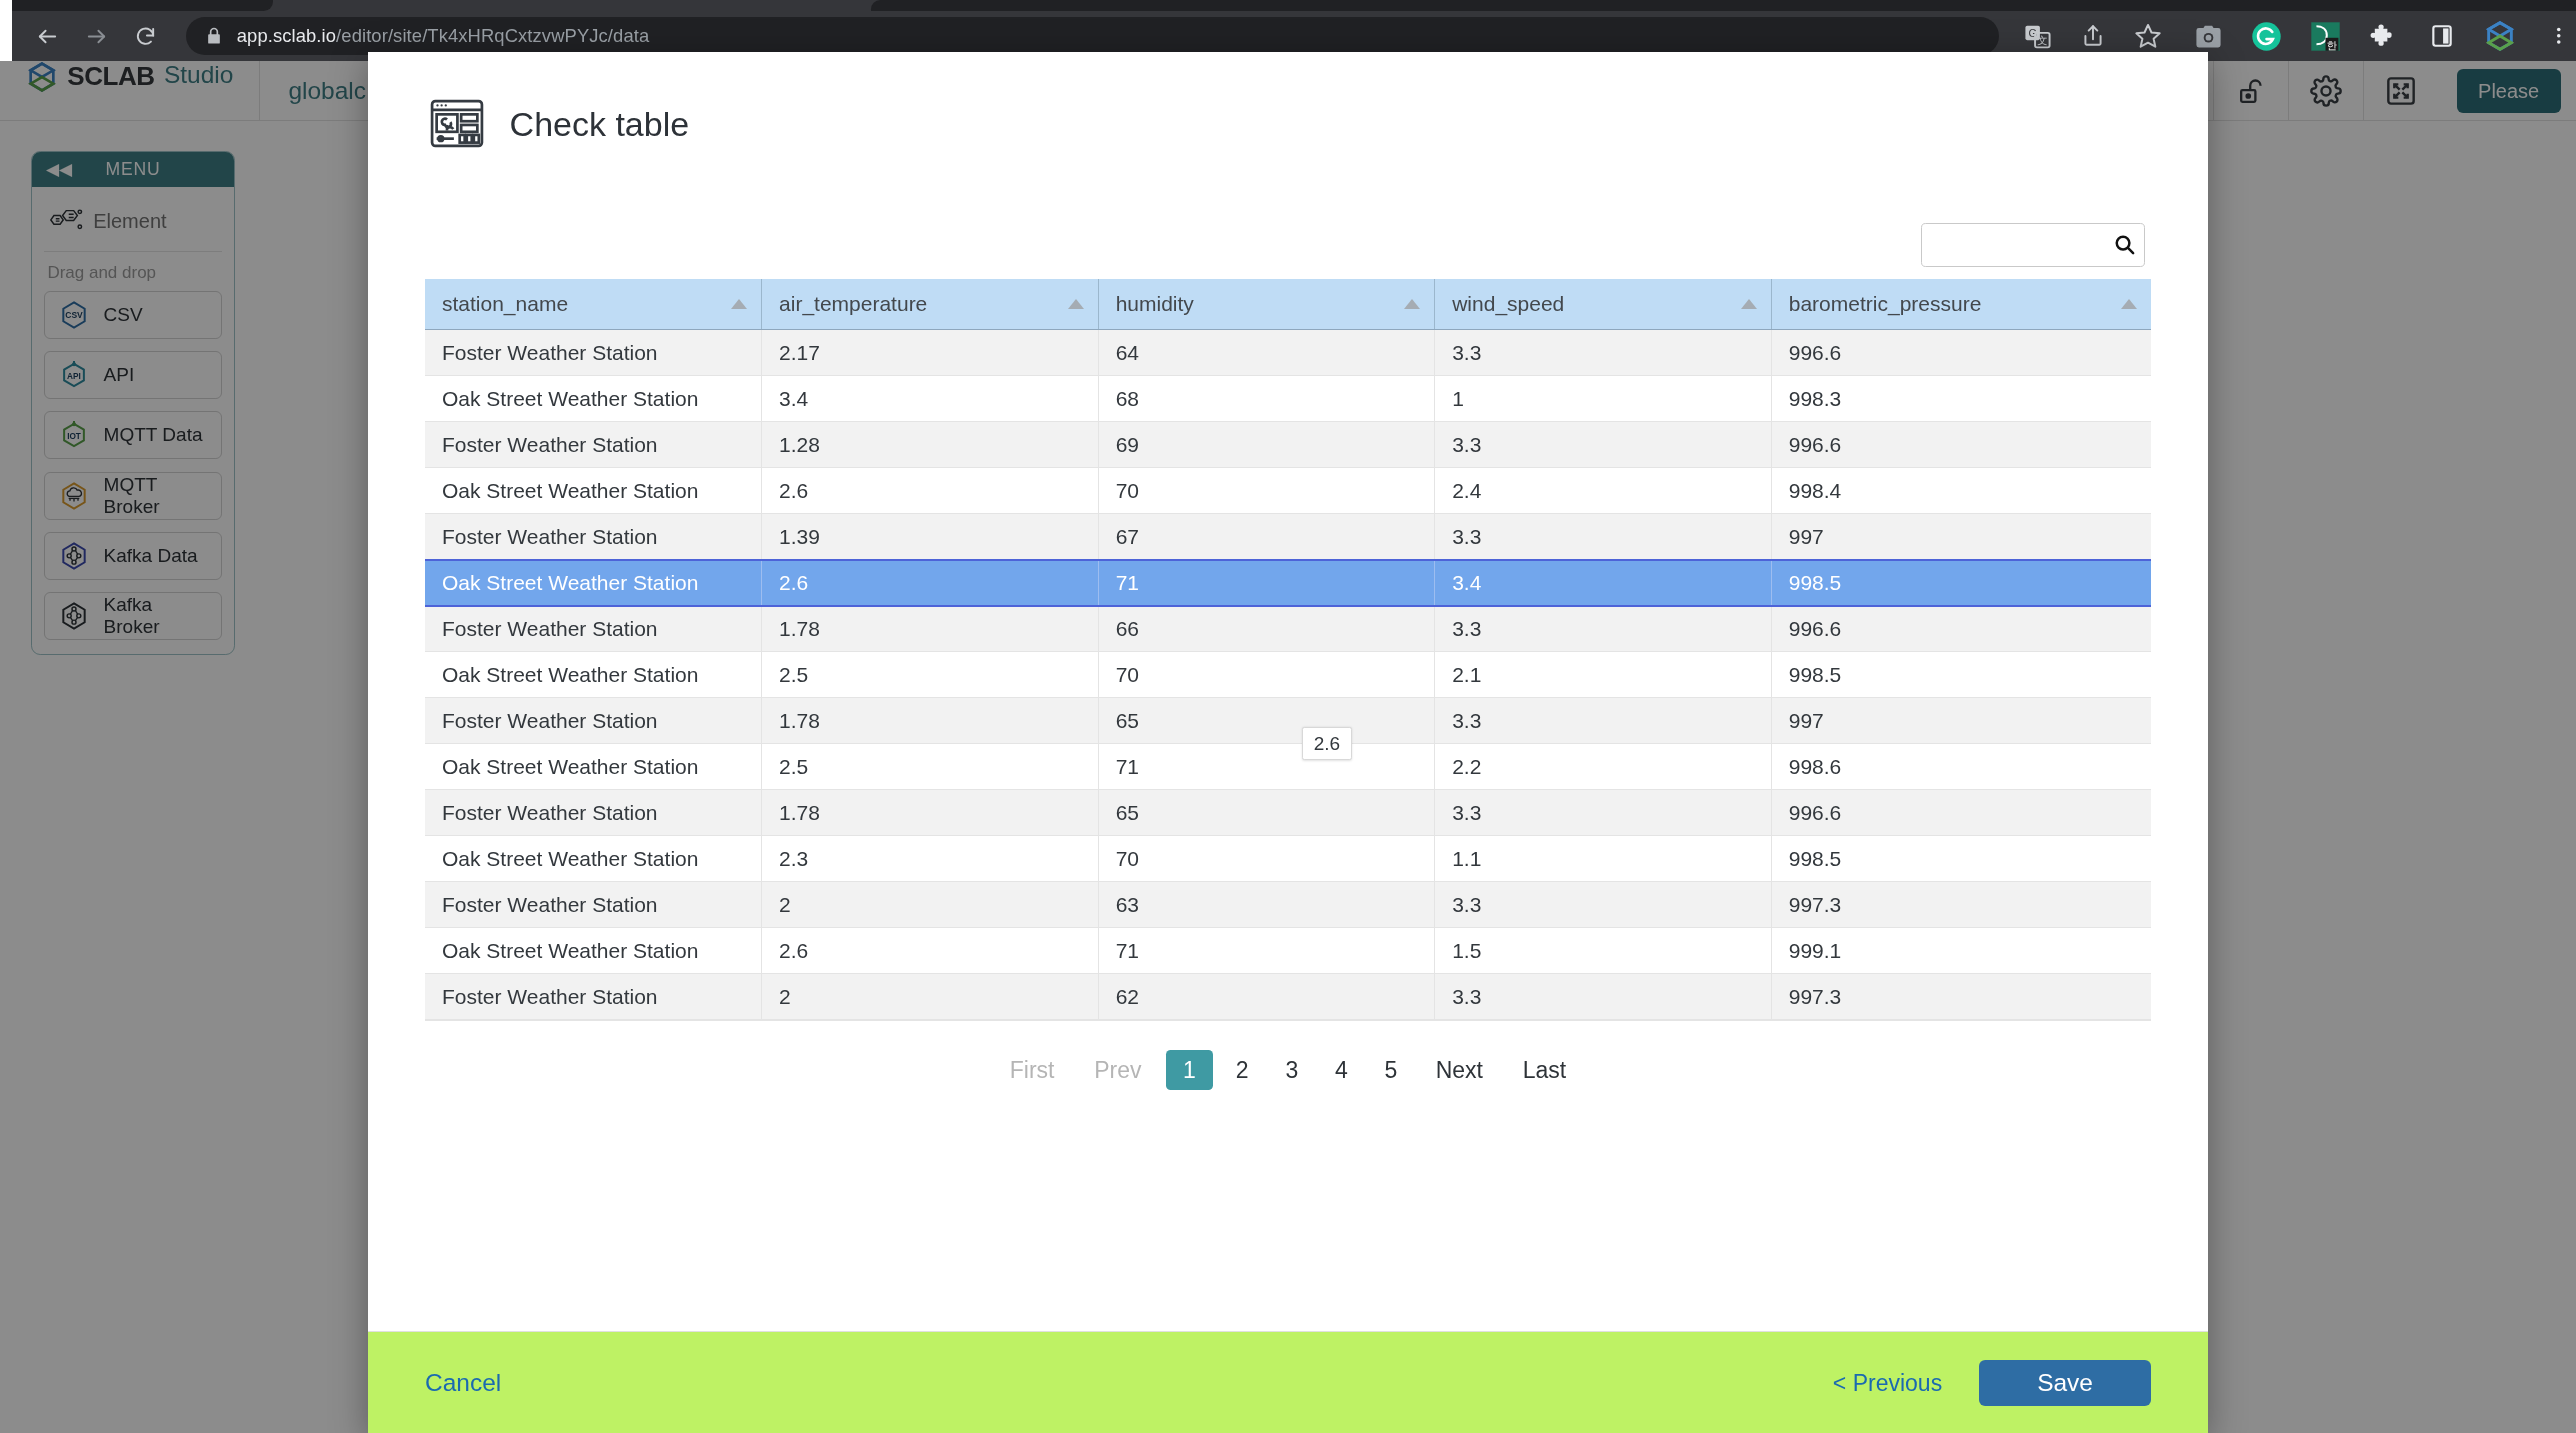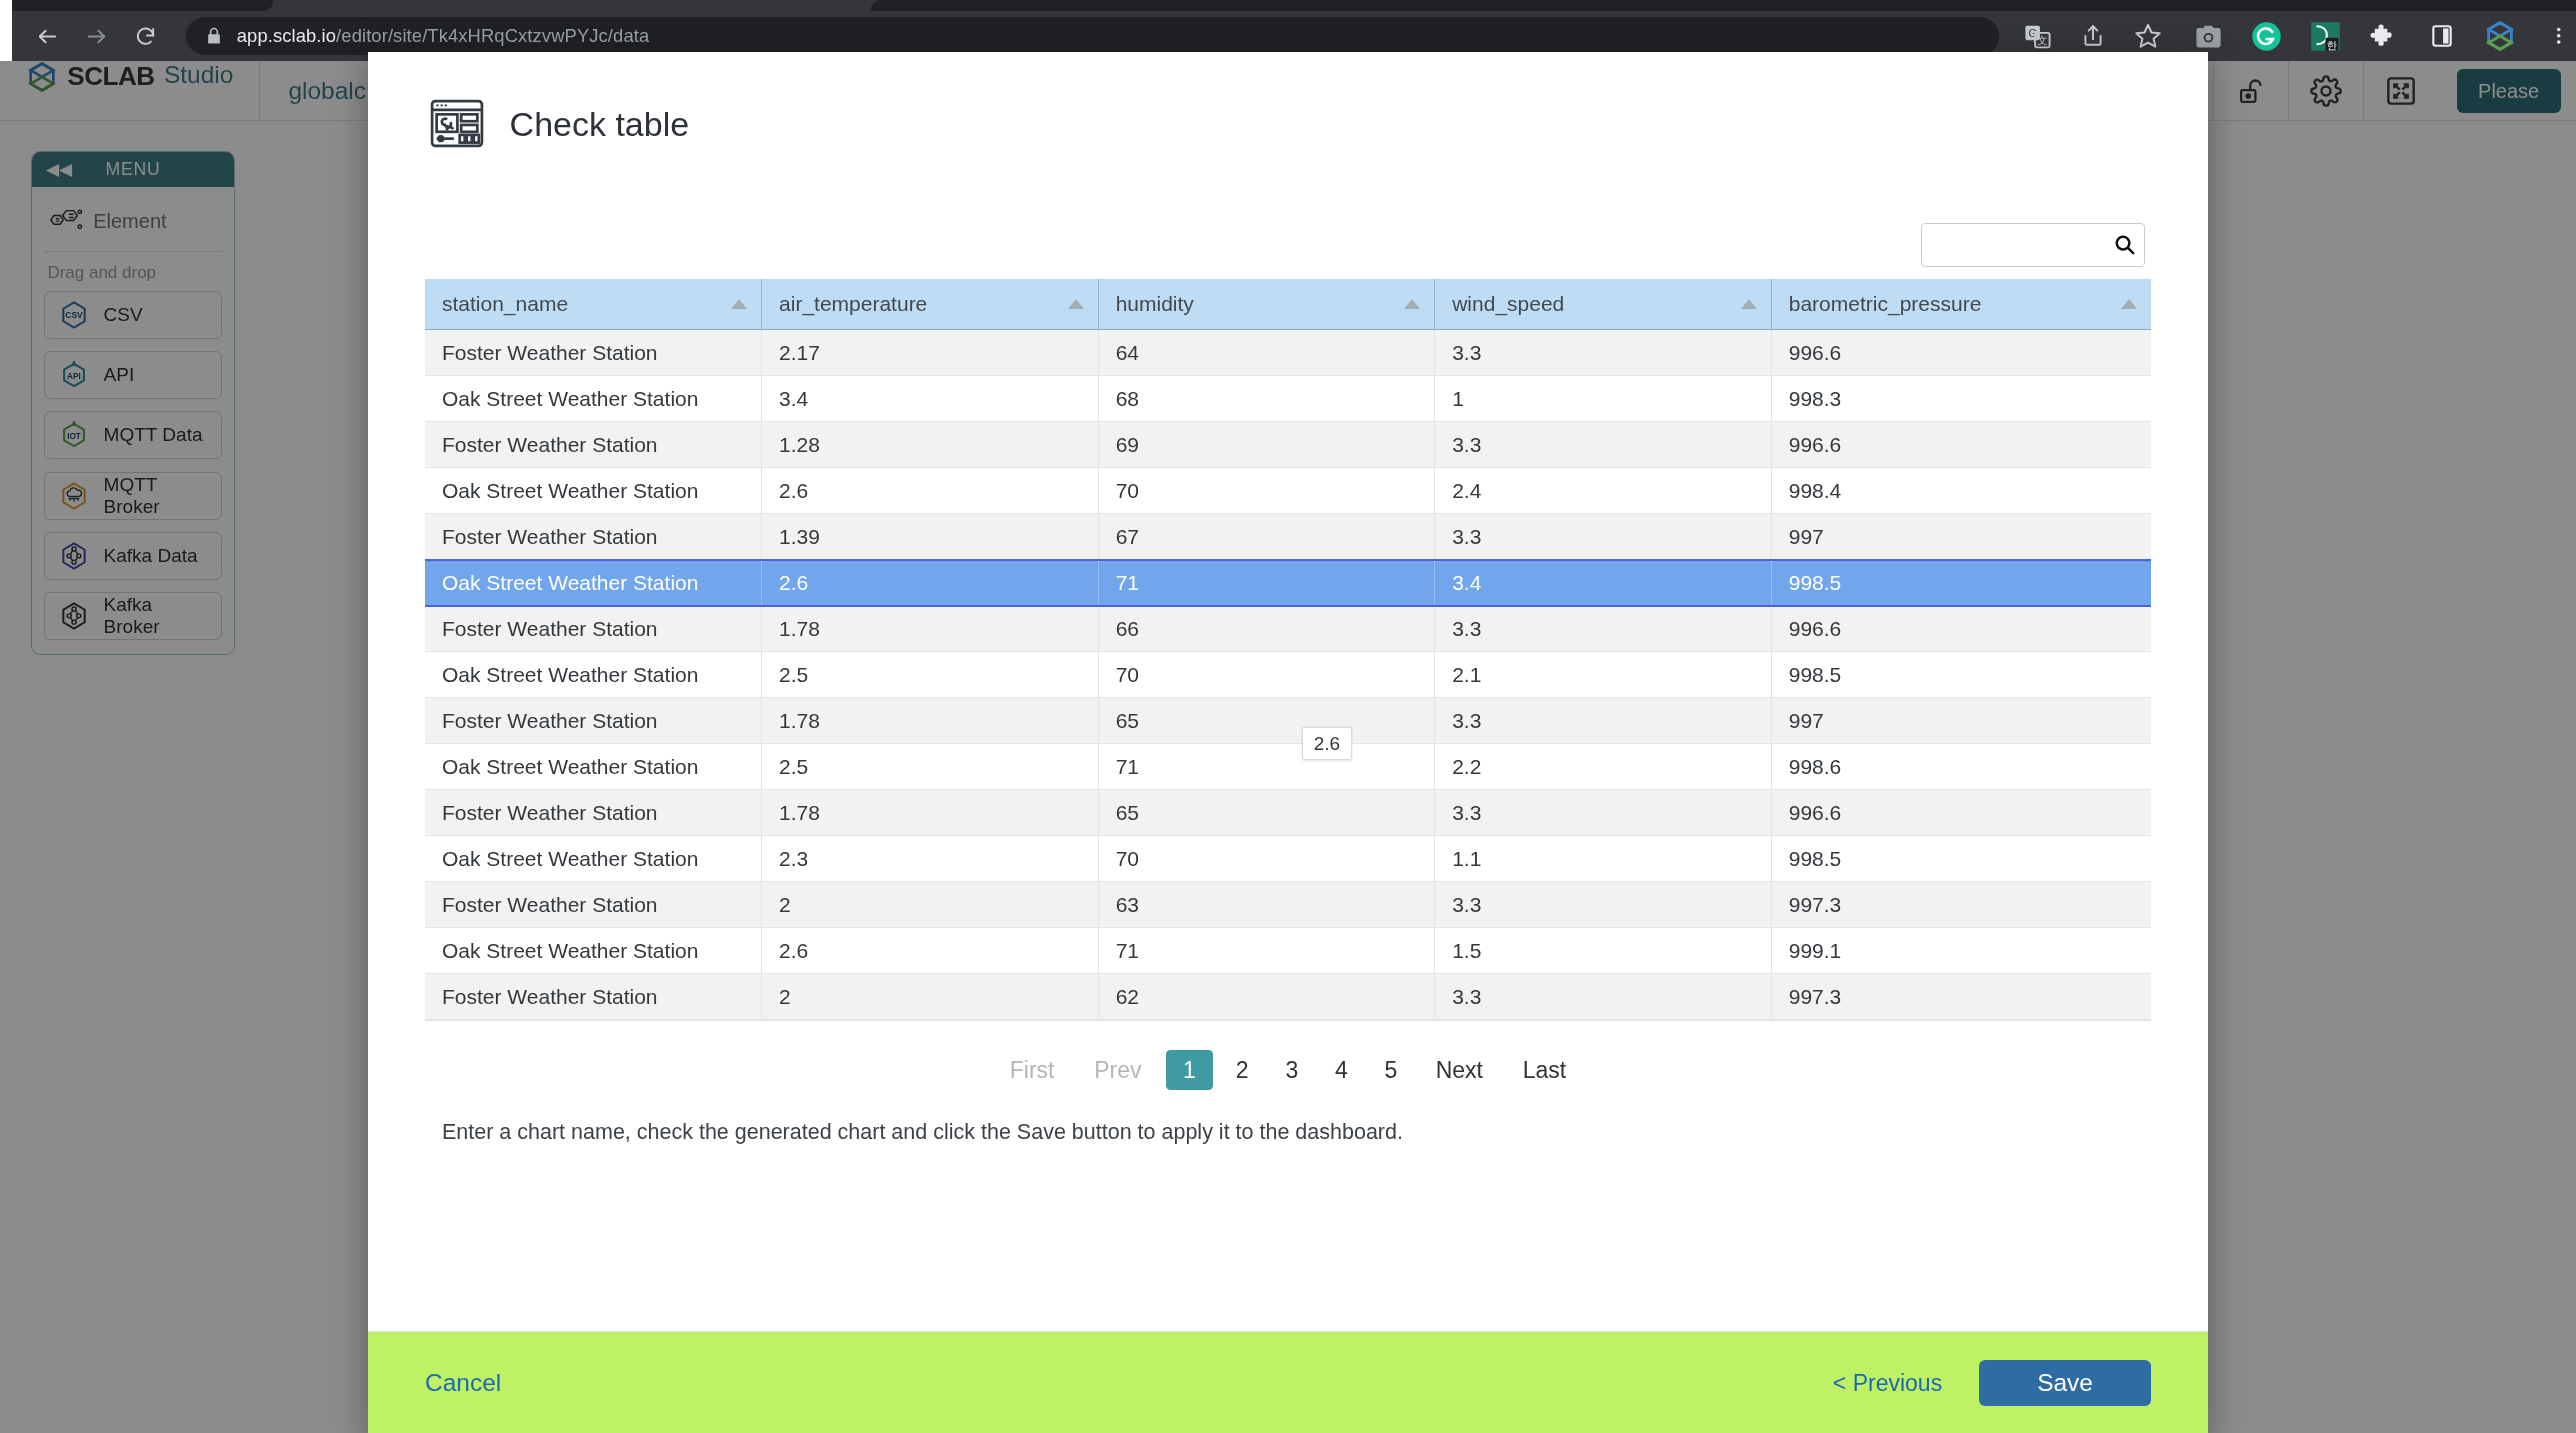--- a/index.html
+++ b/index.html
@@ -755,21 +755,20 @@
       <span class="page-link disabled">Prev</span>
       <span class="page-link active">1</span>
       <span class="page-link page-num">2</span>
       <span class="page-link page-num">3</span>
       <span class="page-link page-num">4</span>
       <span class="page-link page-num">5</span>
       <span class="page-link">Next</span>
       <span class="page-link">Last</span>
     </div>
 
-    <div id="helper-text">Enter a chart name, check the generated chart and click the Save button to apply it to the dashboard.</div>
   </div>
 
   <div id="modal-footer">
     <button id="cancel-link">Cancel</button>
     <div id="footer-right">
       <button id="previous-link">&lt; Previous</button>
       <button id="save-btn">Save</button>
     </div>
   </div>
 </div>

